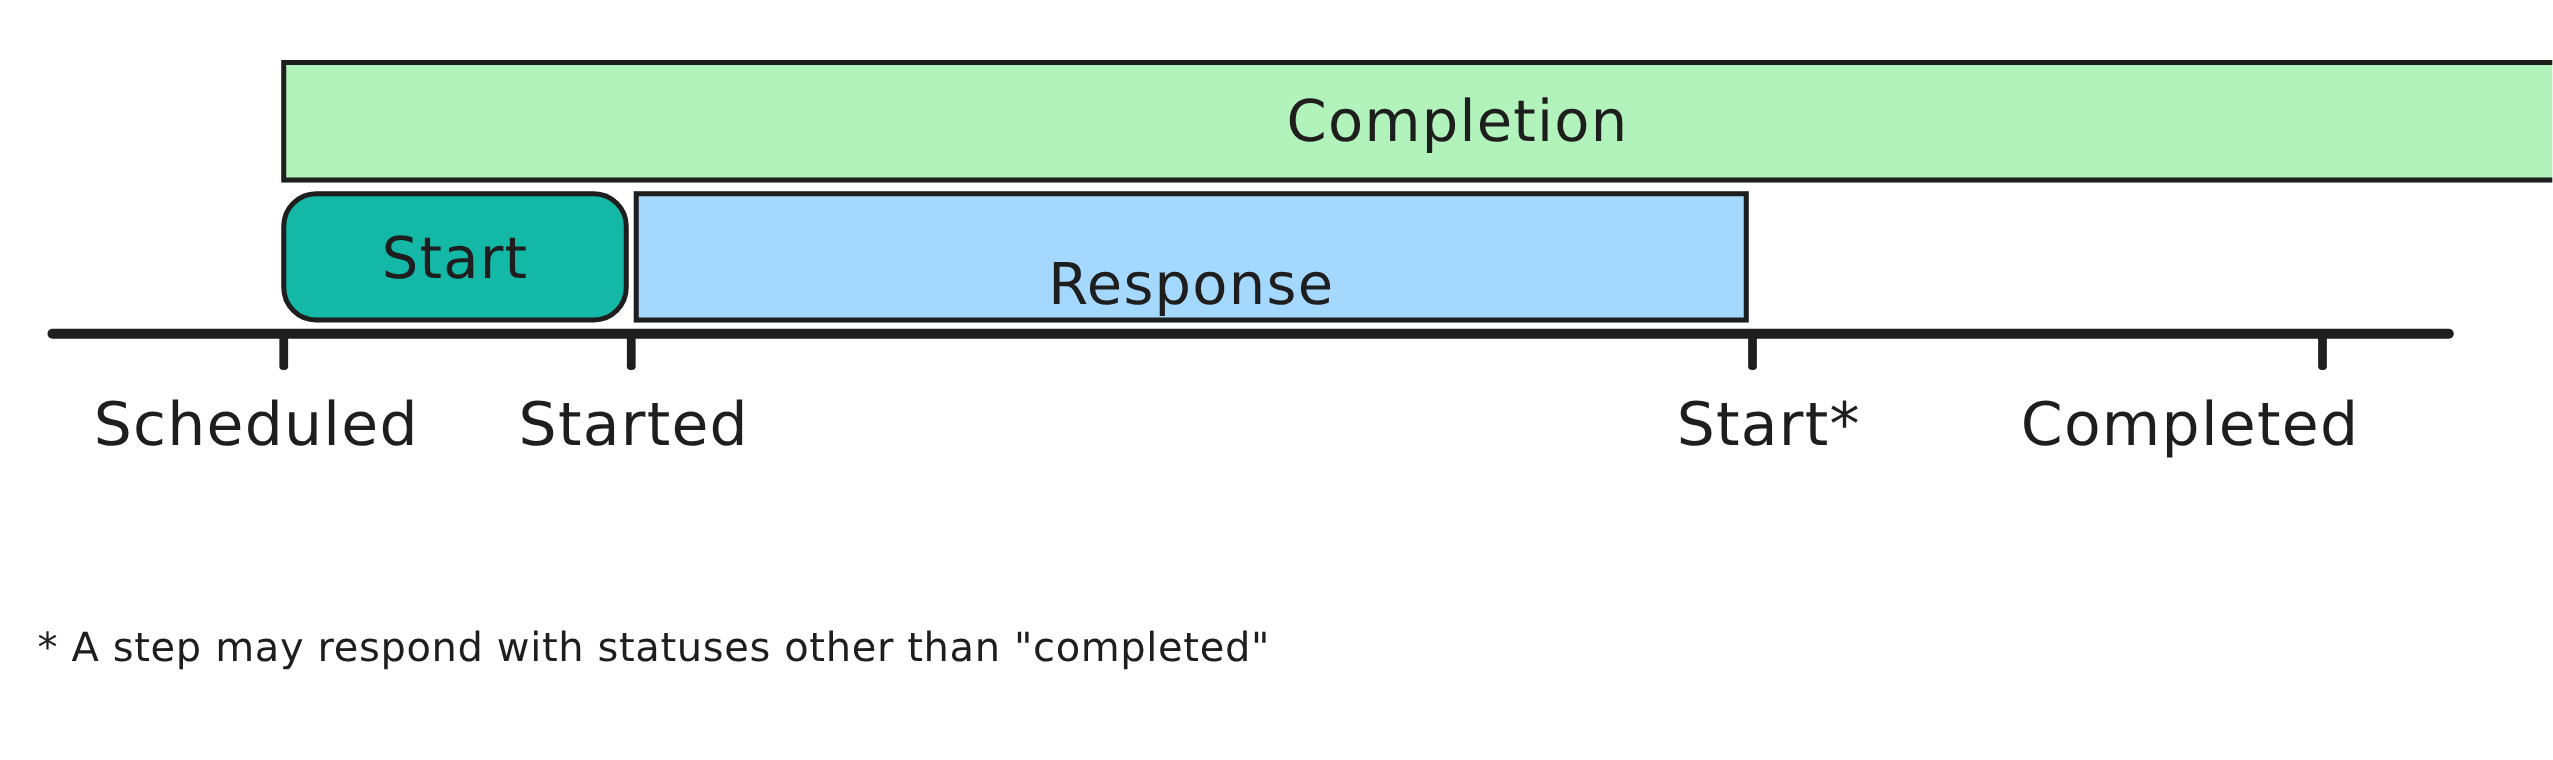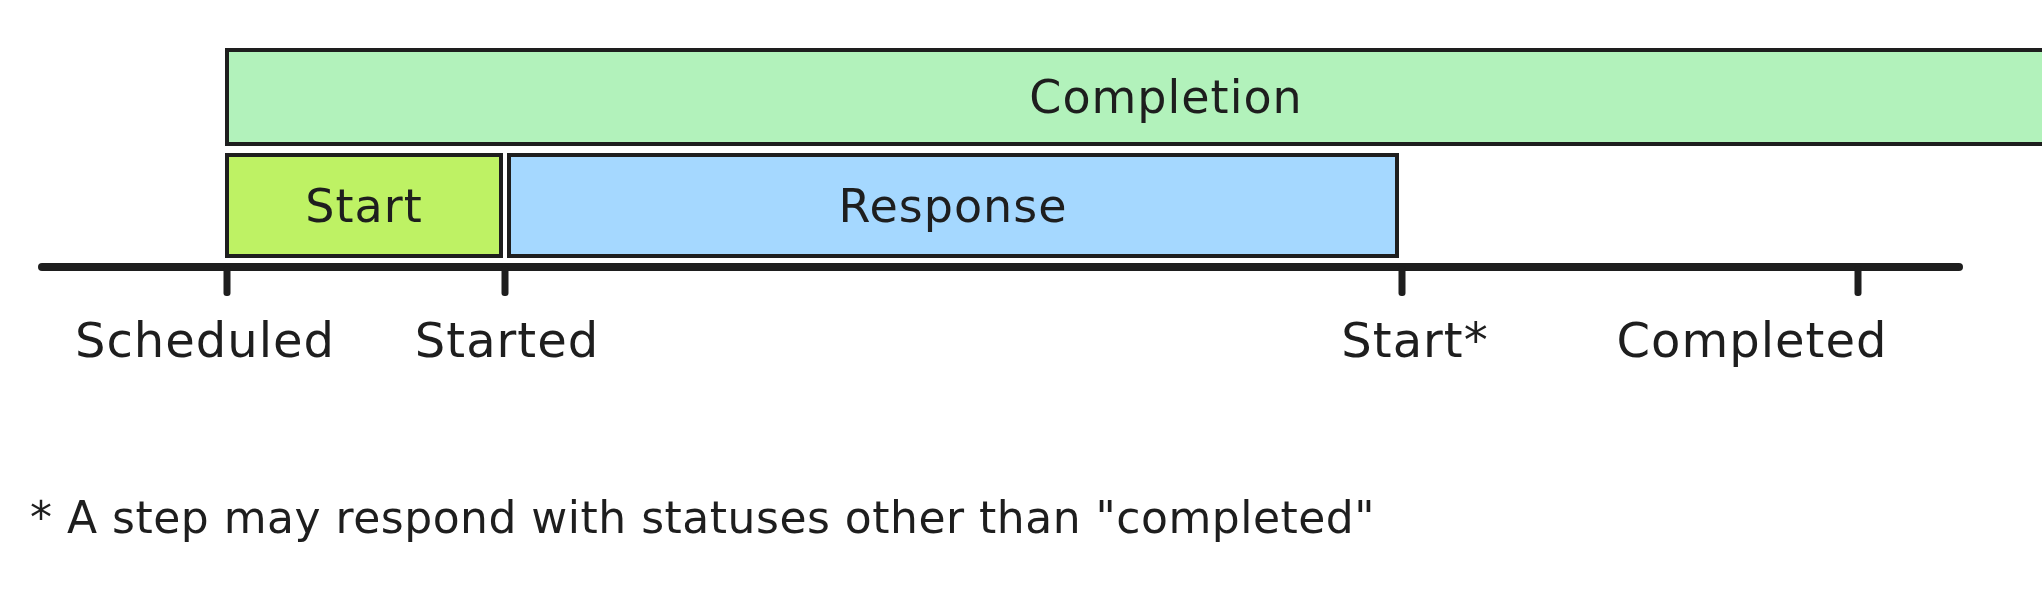--- a/index.html
+++ b/index.html
@@ -25,21 +25,21 @@
     justify-content: center;
   }
   .bar-label {
     font-size: 46px;
     font-weight: 500;
     letter-spacing: 1px;
     white-space: nowrap;
   }
   .bar-completion { left: 225px; top: 48px;  width: 1882px; height: 98px; }
   .bar-start      { left: 225px; top: 153px; width: 278px;  height: 105px; }
-  .bar-response   { left: 507px; top: 153px; width: 892px;  height: 105px; }
+  .bar-response   { left: 507px; top: 153px; width: 892px;  height: 105px; align-items: flex-end; }
 
   .axis {
     position: absolute;
     left: 38px;
     top: 263px;
     width: 1925px;
     height: 8px;
     background: var(--stroke, #1e1e1e);
     border-radius: 4px;
   }
@@ -69,37 +69,37 @@
   }
   .milestone-scheduled { left: 205px; }
   .milestone-started   { left: 507px; }
   .milestone-report    { left: 1415px; }
   .milestone-completed { left: 1752px; }
 
   .footnote {
     position: absolute;
     left: 30px;
     top: 488px;
-    font-size: 44px;
+    font-size: 32px;
     font-weight: 400;
     letter-spacing: 0.5px;
     white-space: nowrap;
     line-height: 60px;
   }
 </style>
 </head>
 <body>
 
 <div class="canvas">
 
   <div class="bar bar-completion" style="background: rgb(178, 242, 187);">
     <span class="bar-label">Completion</span>
   </div>
 
-  <div class="bar bar-start" style="background: #bef264;">
+  <div class="bar bar-start" style="background: #14b8a6; border-radius: 28px;">
     <span class="bar-label">Start</span>
   </div>
 
   <div class="bar bar-response" style="background: rgb(165, 216, 255);">
     <span class="bar-label">Response</span>
   </div>
 
   <div class="axis"></div>
 
   <div class="tick tick-scheduled"></div>

